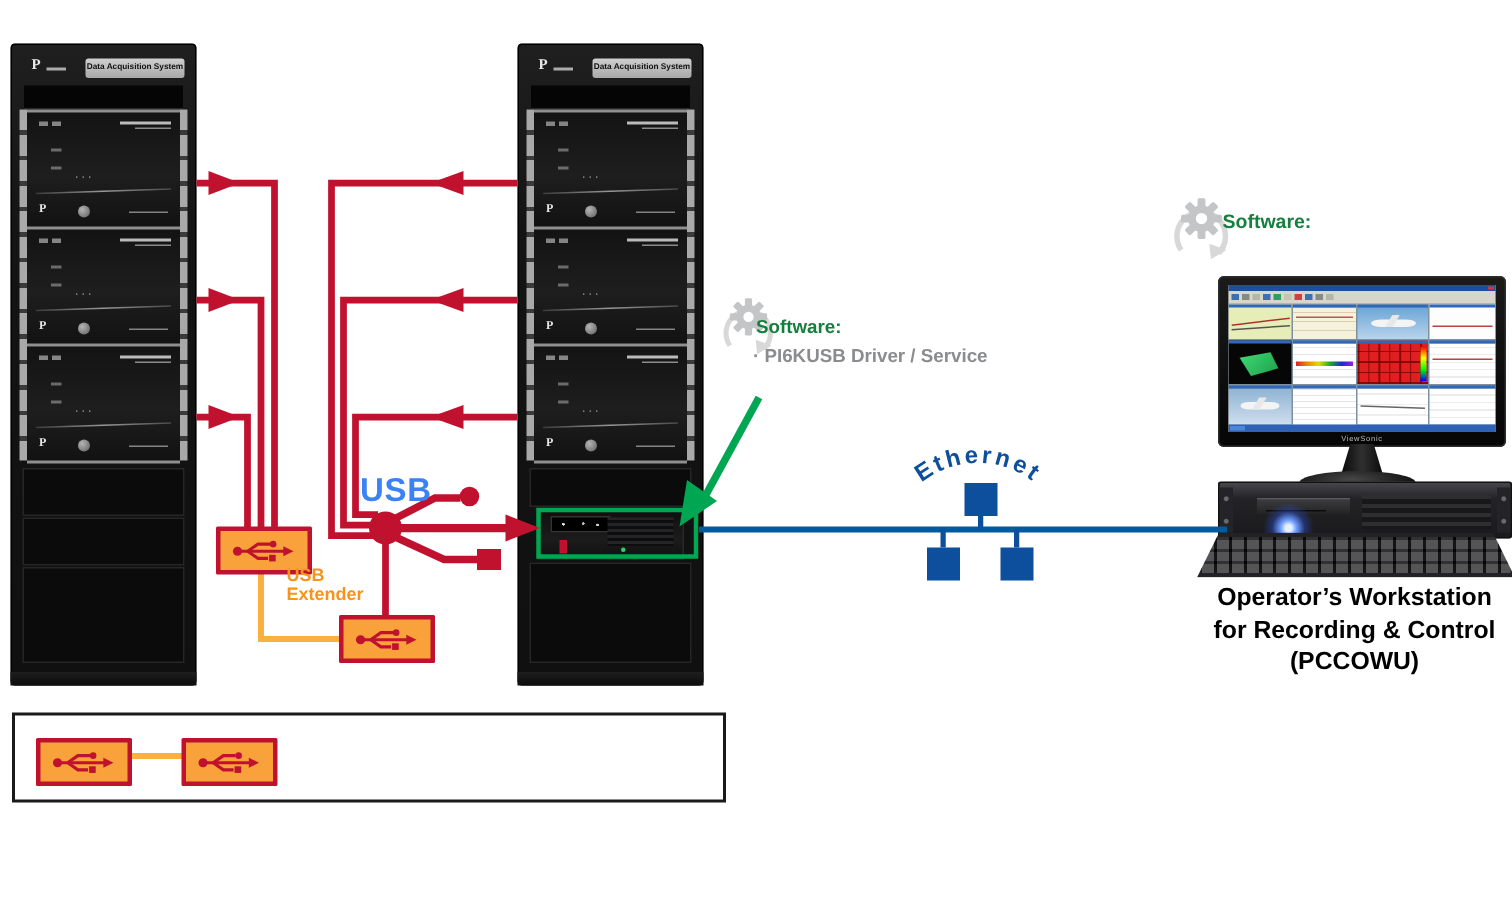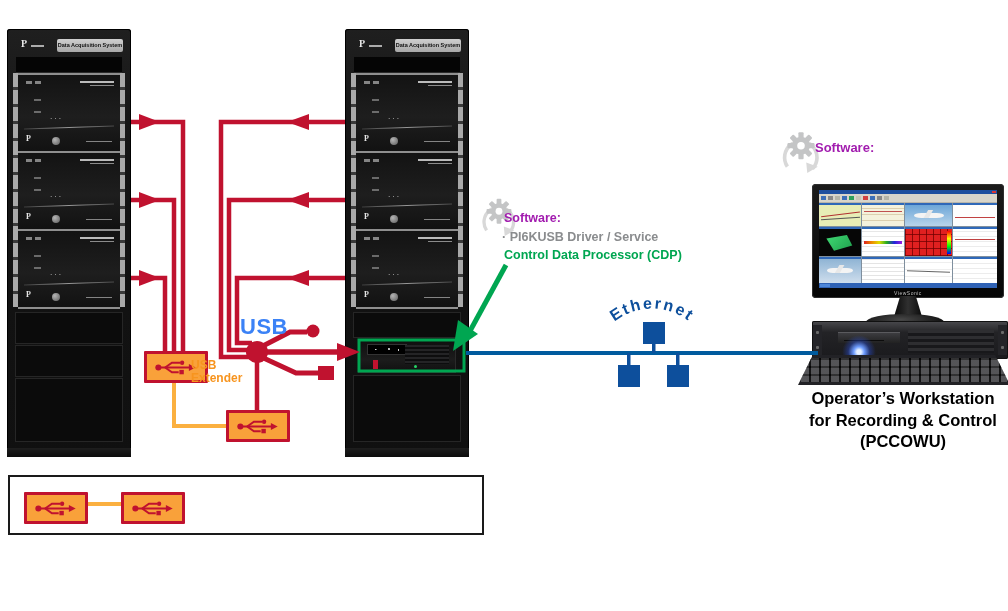--- a/index.html
+++ b/index.html
@@ -48,21 +48,21 @@
 
   
   .usb-box{position:absolute;width:58px;height:26px;background:#f9a13a;border:3px solid #c0122f;border-radius:1px;
         display:flex;align-items:center;justify-content:center;z-index:6;}
   .usb-box svg{width:46px;height:19px;color:#c0122f;}
 
   
   .lbl{position:absolute;z-index:7;}
   .usb-lbl{font:bold 22px "Liberation Sans",sans-serif;color:#3b82f6;letter-spacing:.5px;}
   .ext-lbl{font:bold 12px "Liberation Sans",sans-serif;color:#f7941e;width:62px;line-height:13px;}
-  .sw-title{font-weight:bold;color:#a21caf;}
+  .sw-title{font-weight:bold;color:#15803d;}
   .sw-line{font-weight:bold;color:#8a8c8e;}
   .sw-green{font-weight:bold;color:#00a651;}
   .cdp-ann{font-size:12.5px;line-height:18.5px;}
   .ws-ann{font-size:13px;line-height:19px;}
   .caption{left:796px;top:388px;width:214px;text-align:center;color:#000;
            font-weight:bold;font-size:16.5px;line-height:21.5px;}
 
   
   .monitor{position:absolute;left:812px;top:184px;width:192px;height:114px;background:linear-gradient(180deg,#1b1b1b,#050505);
            border-radius:4px;box-shadow:inset 0 0 0 1px #2e2e2e;z-index:2;}
@@ -396,29 +396,28 @@
         <use href="#usb-trident"></use>
       </svg>
   </div>
   <div class="usb-box" style="left:226px;top:410px;">
     <svg viewBox="0 0 64 28">
         <use href="#usb-trident"></use>
       </svg>
   </div>
 
   <div class="lbl usb-lbl" style="left:240px;top:314px;">USB</div>
-  <div class="lbl ext-lbl" style="left:191px;top:359px;">USB Extender</div>
+  <div class="lbl ext-lbl" style="left:191px;top:377px;">USB Extender</div>
 
   <svg class="lbl" style="left:478px;top:196px;width:42px;height:42px;">
       <use href="#gear-sync"></use>
     </svg>
   <div class="lbl cdp-ann" style="left:504px;top:209px;">
     <div class="sw-title">Software:</div>
     <div class="sw-line" style="margin-left:-2px;">· PI6KUSB Driver / Service</div>
-    <div class="sw-green">Control Data Processor (CDP)</div>
   </div>
 
   <svg class="lbl" style="left:778px;top:129px;width:46px;height:46px;">
       <use href="#gear-sync"></use>
     </svg>
   <div class="lbl ws-ann" style="left:815px;top:138px;">
     <div class="sw-title">Software:</div>
   </div>
 
   <div class="lbl caption">

